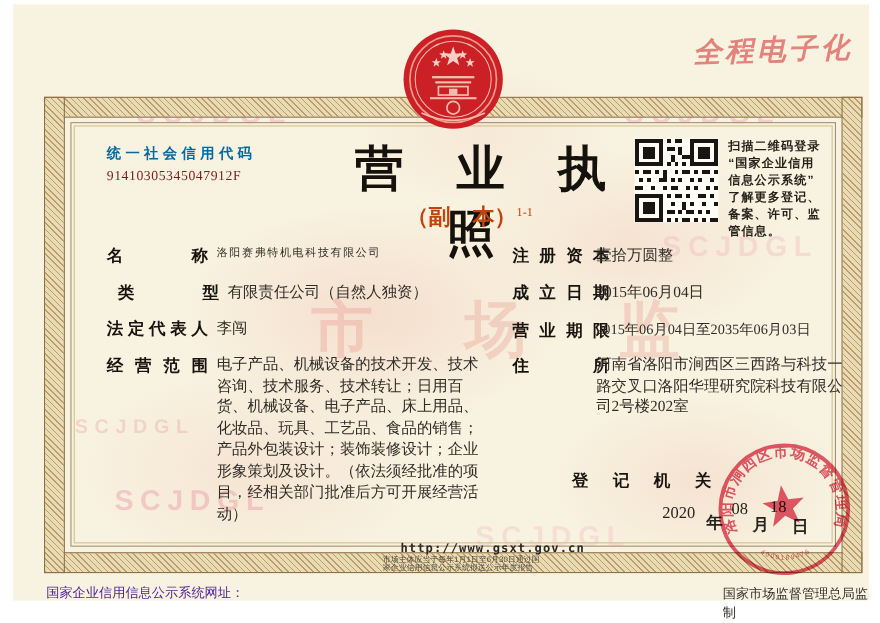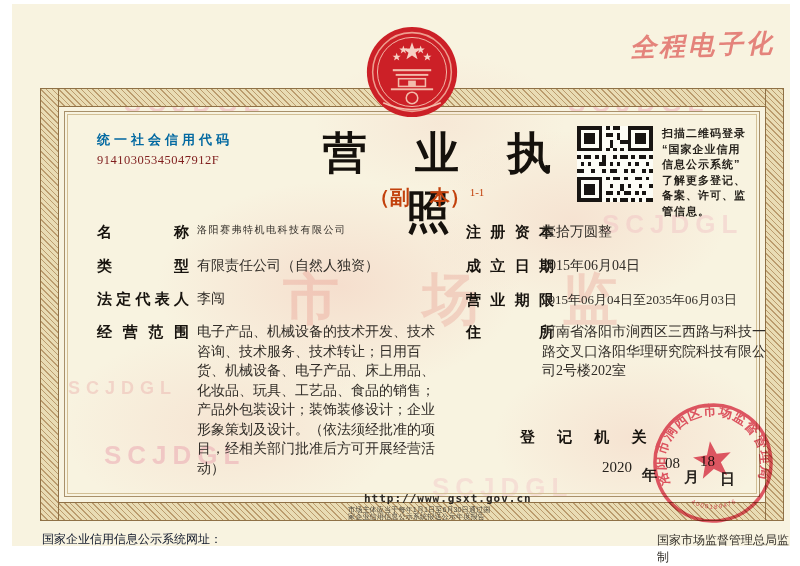--- a/index.html
+++ b/index.html
@@ -71,21 +71,21 @@
   .flabel { position:absolute; font-size:15px; font-weight:bold; color:#17130e;
             text-align:justify; text-align-last:justify; }
   .flabel.l { left:85px;  width:92px; }
   .flabel.r { left:422px; width:88px;margin-left:32px; }
   .fvalue { position:absolute; font-size:14px; color:#302c27;
             font-family:"Liberation Serif", serif; }
   .fvalue.l { left:185px; width:240px; }
   .fvalue.r { left:530px; width:230px; }
 
   .row-name   { top:219px; }  .row-name.fvalue   { font-size:10px; letter-spacing:1.5px; }
-  .row-type   { top:253px; }
+  .row-type   { top:253px;margin-left:10px; }
   .row-rep    { top:286px; }
   .row-scope  { top:319px; }  .scope-val { top:318px; line-height:19.5px; }
   .row-cap    { top:219px; }
   .row-est    { top:253px; }
   .row-term   { top:287px; }  .term-val { white-space:nowrap; font-size:13px; }
   .row-addr   { top:319px; }  .addr-val { top:318px; line-height:19.5px; }
 
   .authority-label { position:absolute; left:508px; top:424px; font-size:15px;
                      font-weight:bold; letter-spacing:9px; color:#17130e; }
   .reg-date { position:absolute; left:0; top:0; font-family:"Liberation Serif", serif;
@@ -100,21 +100,21 @@
 
   
   .seal { position:absolute; left:636px; top:394px; width:130px; height:130px;
           mix-blend-mode:multiply; opacity:.92; transform:rotate(-8deg); }
 
   
   .notice { position:absolute; left:336px; top:502px; width:300px; color:#4a463e;
             font-size:10px; line-height:10px; transform:scale(.72); transform-origin:left top; }
   .url { position:absolute; left:352px; top:488px; font-family:"DejaVu Sans Mono", monospace;
          font-size:11px; font-weight:bold; letter-spacing:1px; color:#2b2722; }
-  .foot-left  { position:absolute; left:30px;  top:527px; font-size:12px; color:#0f172a; }
+  .foot-left  { position:absolute; left:30px;  top:527px; font-size:12px; color:#4c1d95; }
   .foot-right { position:absolute; left:645px; top:528px; font-size:12px; color:#33302a; }
 </style>
 </head>
 <body>
 
 <div class="stage">
   <div class="sheet">
 
     <div class="wm w1">SCJDGL</div>
     <div class="wm w2">SCJDGL</div>

